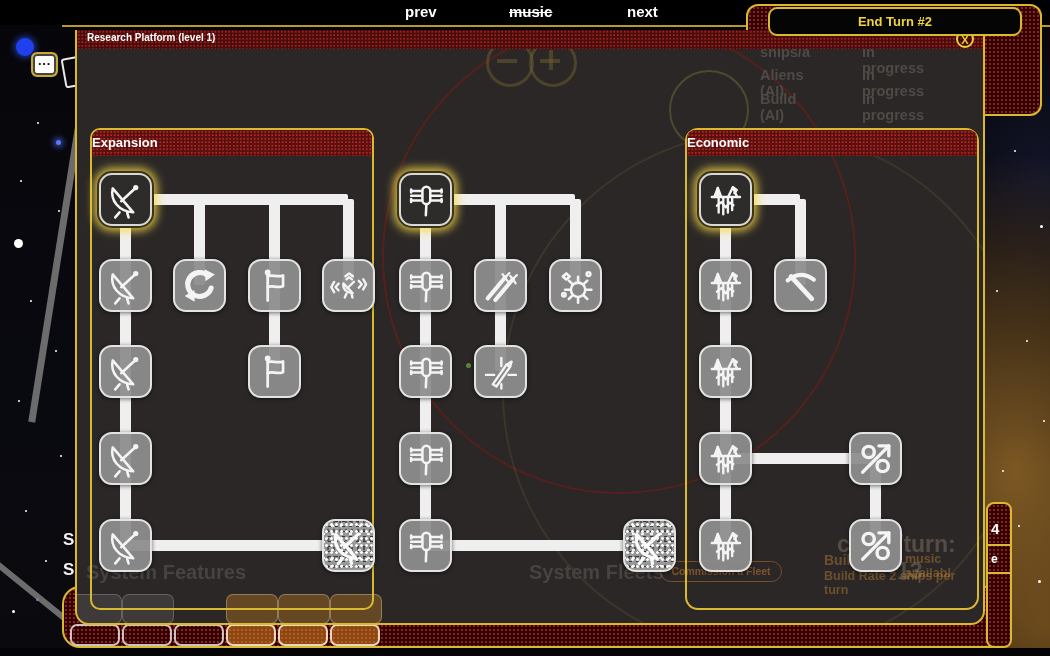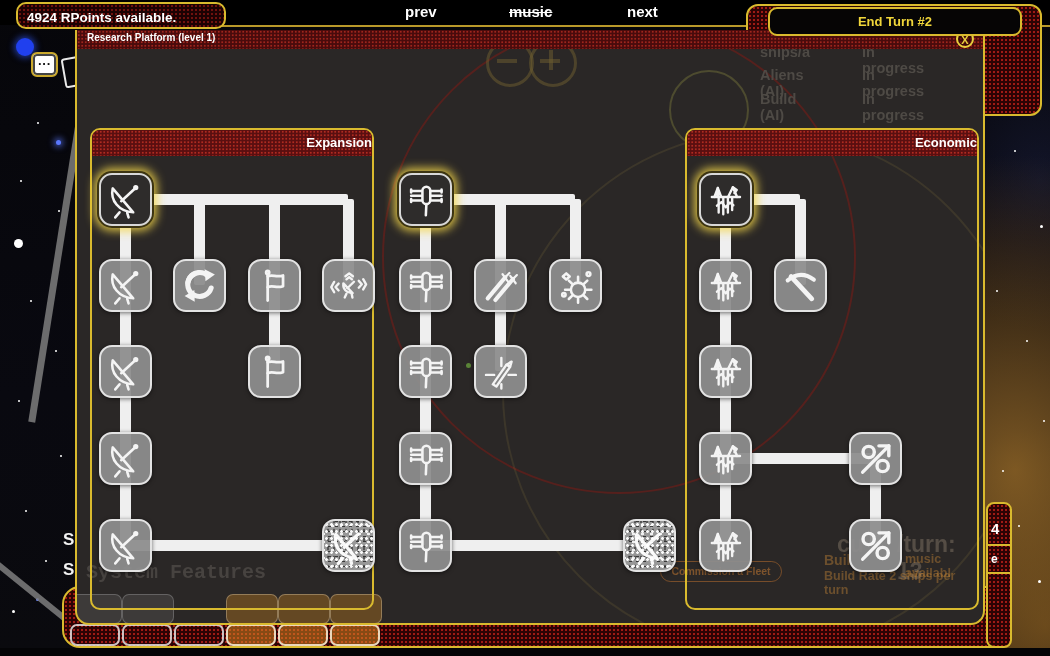--- a/index.html
+++ b/index.html
@@ -50,21 +50,21 @@
   .gwarm{color:rgba(200,135,55,.42);font-weight:bold;}
   .gstat{color:rgba(120,110,95,.55);font-weight:bold;}
   .gcell{position:absolute;width:50px;height:28px;border-radius:7px;z-index:1;}
   .gcell.grey{background:rgba(160,160,160,.16);border:1px solid rgba(220,220,220,.25);}
   .gcell.orng{background:rgba(220,140,30,.33);border:1px solid rgba(240,220,190,.35);}
   .zoomghost{position:absolute;width:42px;height:42px;border:3px solid rgba(112,96,48,.5);border-radius:50%;z-index:1;}
   .zoomghost i{position:absolute;left:8px;top:17px;width:20px;height:4px;background:rgba(112,96,48,.5);}
   .zoomghost.plus i.v{left:17px;top:8px;width:4px;height:20px;}
   
   .tech-panel{position:absolute;top:98px;height:482px;border:2px solid #d9ba2e;border-radius:10px;z-index:2;box-sizing:border-box;}
-  .tech-head{position:absolute;left:0;top:0;width:100%;height:26px;border-radius:8px 8px 0 0;background-color:#5a0f10;background-image:radial-gradient(rgba(190,48,36,.85) 1px, transparent 1.25px);background-size:3.5px 3.5px;color:#fff;font-weight:bold;font-size:13px;text-align:right;line-height:26px;}
+  .tech-head{position:absolute;left:0;top:0;width:100%;height:26px;border-radius:8px 8px 0 0;background-color:#5a0f10;background-image:radial-gradient(rgba(190,48,36,.85) 1px, transparent 1.25px);background-size:3.5px 3.5px;color:#fff;font-weight:bold;font-size:13px;text-align:left;line-height:26px;}
   #tree-layer{position:absolute;left:0;top:0;width:100%;height:100%;z-index:3;}
   .conn{position:absolute;background:#efefef;border-radius:2px;}
   .node{position:absolute;width:53px;height:53px;border-radius:13px;background:rgba(141,141,141,.94);border:2px solid #e3e3e3;box-sizing:border-box;box-shadow:0 1px 4px rgba(0,0,0,.55);cursor:pointer;}
   .node svg{position:absolute;left:4px;top:4px;width:41px;height:41px;}
   .node.sel{background:#2e2c2b;border-color:#d8d8d8;box-shadow:0 0 0 2px #3c3412, 0 0 10px 5px rgba(246,216,74,.85);}
   .node.scrambled{background-color:#989898;background-image:
     radial-gradient(rgba(255,255,255,.95) 1px, transparent 1.4px),
     radial-gradient(rgba(45,45,45,.9) 1px, transparent 1.35px),
     radial-gradient(rgba(255,255,255,.85) 1.3px, transparent 1.8px),
     radial-gradient(rgba(70,70,70,.8) 1px, transparent 1.5px);
@@ -112,21 +112,20 @@
   <div class="lane" style="left:90px;top:32px;width:7px;height:395px;transform:rotate(9deg);transform-origin:top center;"></div>
   <div class="lane" style="left:-10px;top:555px;width:185px;height:6px;transform:rotate(39deg);transform-origin:left center;"></div>
   <div class="lane" style="left:78px;top:583px;width:6px;height:90px;transform:rotate(-27deg);transform-origin:top center;"></div>
 
   <div id="topbar" class="abs">
     <span class="topnav" style="left:405px;">prev</span>
     <span class="topnav" style="left:509px;text-decoration:line-through;">music</span>
     <span class="topnav" style="left:627px;">next</span>
   </div>
   <div id="goldline" class="abs"></div>
-  <div id="rpoints" class="abs reddot-dark">4924 RPoints available.</div>
 
   <div id="endturn-panel" class="abs reddot"></div>
   <div id="endturn-btn" class="abs">End Turn #2</div>
 
   <div id="blue-planet" class="abs"></div>
   <div id="map-dots-btn" class="abs">···</div>
   <div id="bubble-clip" class="abs"></div>
 
   <div id="side-clip" class="abs reddot">
     <span class="ltr" style="top:16px;font-size:15px;">4</span>
@@ -167,38 +166,39 @@
     </div>
     <div class="prow" style="left:683px;top:37px;">
       <span class="nm">Aliens (AI)</span>
       <span class="st">In progress</span>
     </div>
     <div class="prow" style="left:683px;top:61px;">
       <span class="nm">Build (AI)</span>
       <span class="st">In progress</span>
     </div>
 
-    <span class="ghost gtxt" style="left:9px;top:531px;font-size:20px;font-family:Liberation Mono, monospace;">System Features</span>
+    <span class="ghost gtxt" style="left:9px;top:531px;font-size:20px;">System Features</span>
+    <span class="ghost gtxt" style="left:452px;top:531px;font-size:20px;">System Fleets</span>
     <div class="gpill" style="left:583px;top:531px;width:120px;height:19px;line-height:19px;">Commission a Fleet</div>
     <span class="ghost gstat" style="left:760px;top:501px;font-size:23px;">cu</span>
     <span class="ghost gstat" style="left:820px;top:501px;font-size:23px;">/turn: 13</span>
     <span class="ghost gwarm" style="left:747px;top:522px;font-size:14px;">Buil</span>
     <span class="ghost gwarm" style="left:828px;top:522px;font-size:12.5px;">music availabl</span>
     <span class="ghost gwarm" style="left:747px;top:539px;font-size:12.5px;">Build Rate 2 ships per turn</span>
 
     <div class="gcell grey" style="left:-7px;top:564px;"></div>
     <div class="gcell grey" style="left:45px;top:564px;"></div>
     <div class="gcell orng" style="left:149px;top:564px;"></div>
     <div class="gcell orng" style="left:201px;top:564px;"></div>
     <div class="gcell orng" style="left:253px;top:564px;"></div>
 
     <div class="tech-panel" style="left:13px;width:284px;">
       <div class="tech-head">Expansion</div>
     </div>
-    <div class="tech-panel" style="left:608px;width:294px;">
+    <div class="tech-panel" style="left:608px;width:294px;border-radius:13px;">
       <div class="tech-head">Economic</div>
     </div>
 
     <div id="tree-layer">
         <div class="conn" style="left: 42.5px; top: 169px; width: 11px; height: 346px;"></div>
         <div class="conn" style="left: 48px; top: 163.5px; width: 223px; height: 11px;"></div>
         <div class="conn" style="left: 116.5px; top: 169px; width: 11px; height: 86px;"></div>
         <div class="conn" style="left: 191.5px; top: 169px; width: 11px; height: 86px;"></div>
         <div class="conn" style="left: 265.5px; top: 169px; width: 11px; height: 86px;"></div>
         <div class="conn" style="left: 191.5px; top: 255px; width: 11px; height: 86px;"></div>

